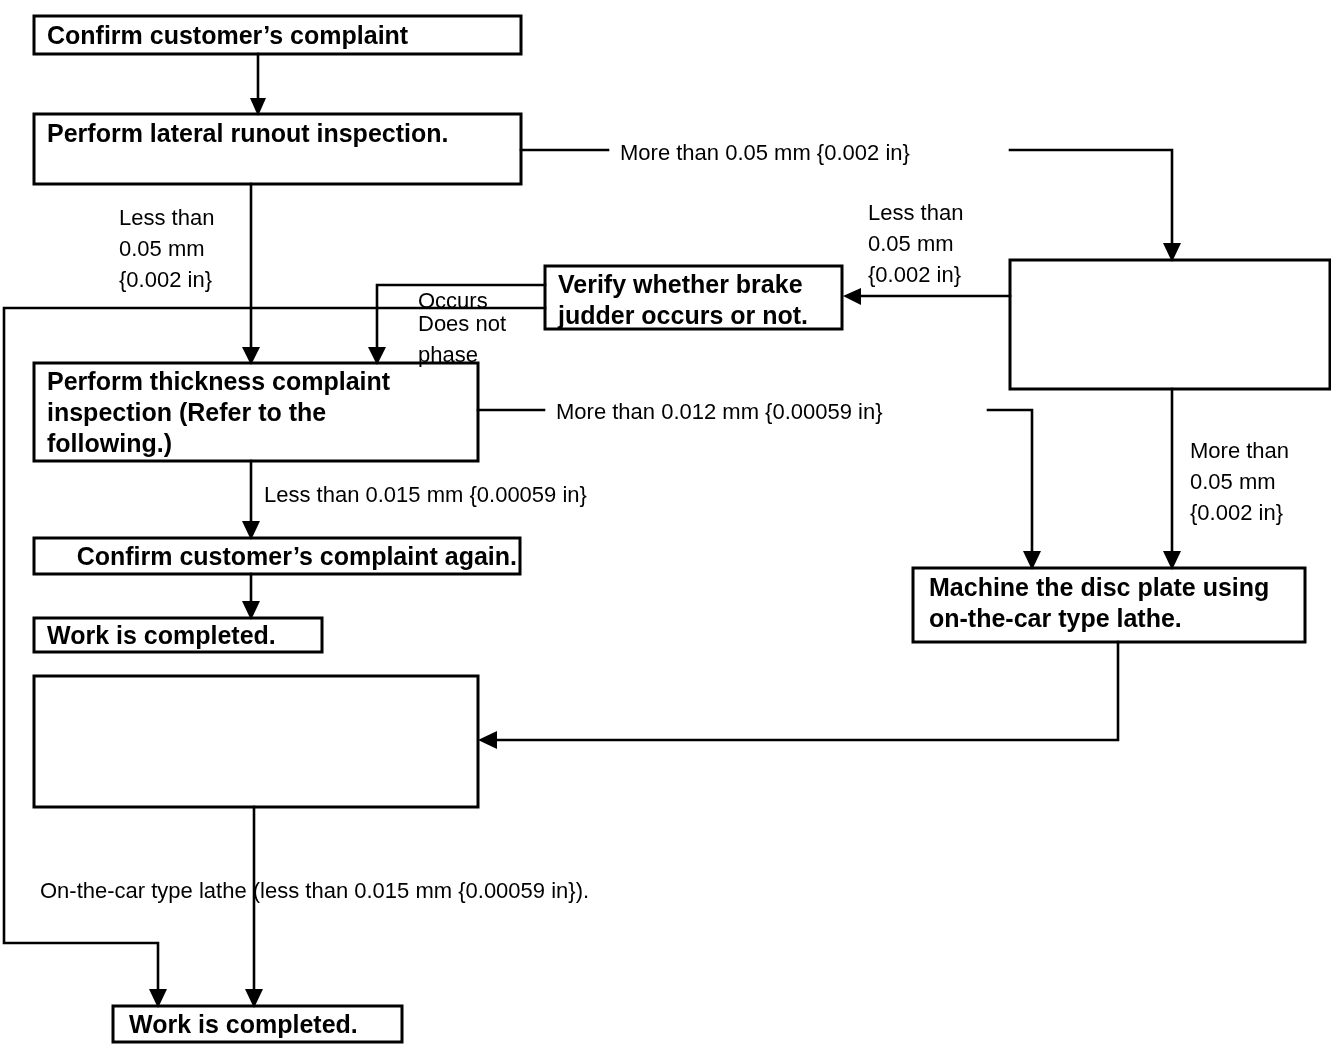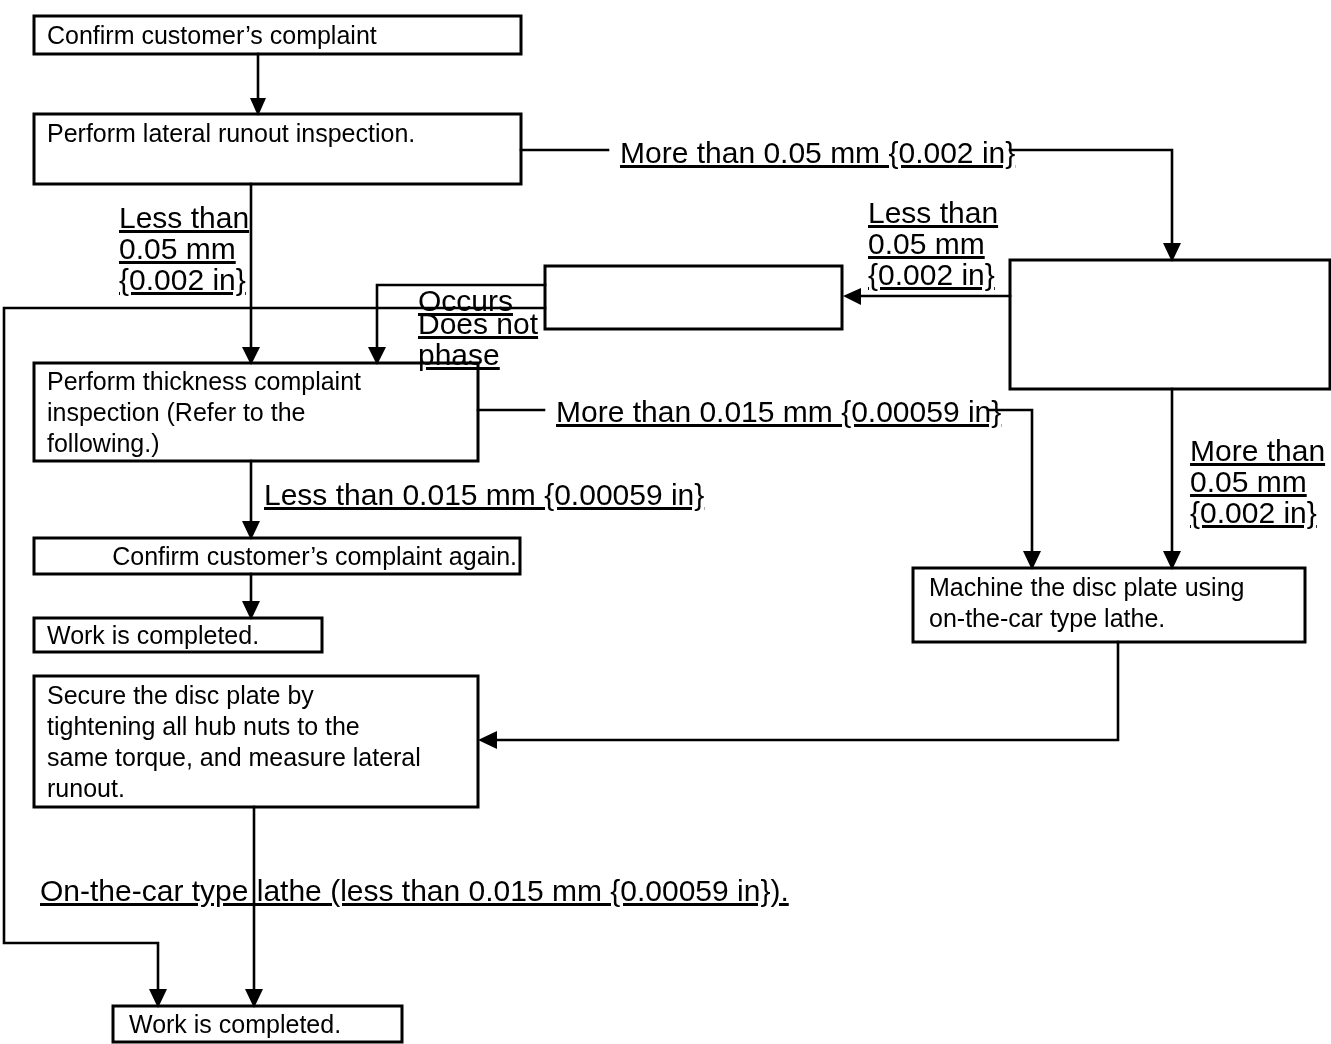--- a/index.html
+++ b/index.html
@@ -38,30 +38,30 @@
     stroke: none;
   }
   .node-text {
     position: absolute;
     font-family: "Liberation Sans", sans-serif;
     font-size: 25px;
     line-height: 31px;
     color: #000000;
     white-space: pre-wrap;
     pointer-events: none;
+    font-weight: bold;
   }
   .edge-label {
     position: absolute;
     font-family: "Liberation Sans", sans-serif;
-    font-size: 30px;
+    font-size: 22px;
     line-height: 31px;
     color: #000000;
     white-space: pre;
     pointer-events: none;
-    text-decoration: underline;
   }
 </style>
 </head>
 <body>
 
 <div id="diagram-root">
 
   <svg class="flow-svg" viewBox="0 0 1331 1044">
 
     <rect class="node-box" x="34" y="16" width="487" height="38"></rect>
@@ -136,34 +136,32 @@
       <path class="conn-line" d="M 254 807 L 254 998"></path>
       <polygon class="conn-arrowhead" points="254,1008 245,989 263,989"></polygon>
     </g>
 
   </svg>
 
   <div class="node-text" style="left:47px; top:20px; width:470px;">Confirm customer’s complaint</div>
 
   <div class="node-text" style="left:47px; top:118px; width:470px;">Perform lateral runout inspection.</div>
 
+  <div class="node-text" style="left:558px; top:269px; width:285px;">Verify whether brake
+judder occurs or not.</div>
 
 
   <div class="node-text" style="left:47px; top:366px; width:425px;">Perform thickness complaint
 inspection (Refer to the
 following.)</div>
 
   <div class="node-text" style="left:47px; top:541px; width:470px;text-align:right;">Confirm customer’s complaint again.</div>
 
   <div class="node-text" style="left:47px; top:620px; width:270px;">Work is completed.</div>
 
-  <div class="node-text" style="left:47px; top:680px; width:425px;">Secure the disc plate by
-tightening all hub nuts to the
-same torque, and measure lateral
-runout.</div>
 
   <div class="node-text" style="left:929px; top:572px; width:375px;">Machine the disc plate using
 on-the-car type lathe.</div>
 
   <div class="node-text" style="left:129px; top:1009px; width:270px;">Work is completed.</div>
 
   <div class="edge-label" style="left:620px; top:137px;">More than 0.05 mm {0.002 in}</div>
 
   <div class="edge-label" style="left:119px; top:202px;">Less than
 0.05 mm
@@ -171,21 +169,21 @@
 
   <div class="edge-label" style="left:868px; top:197px;">Less than
 0.05 mm
 {0.002 in}</div>
 
   <div class="edge-label" style="left:418px; top:269px;margin-top:16px;">Occurs</div>
 
   <div class="edge-label" style="left:418px; top:308px;">Does not
 phase</div>
 
-  <div class="edge-label" style="left:556px; top:396px;">More than 0.015 mm {0.00059 in}</div>
+  <div class="edge-label" style="left:556px; top:396px;">More than 0.012 mm {0.00059 in}</div>
 
   <div class="edge-label" style="left:1190px; top:435px;">More than
 0.05 mm
 {0.002 in}</div>
 
   <div class="edge-label" style="left:264px; top:479px;text-align:center;">Less than 0.015 mm {0.00059 in}</div>
 
   <div class="edge-label" style="left:40px; top:875px;">On-the-car type lathe (less than 0.015 mm {0.00059 in}).</div>
 
 </div>

